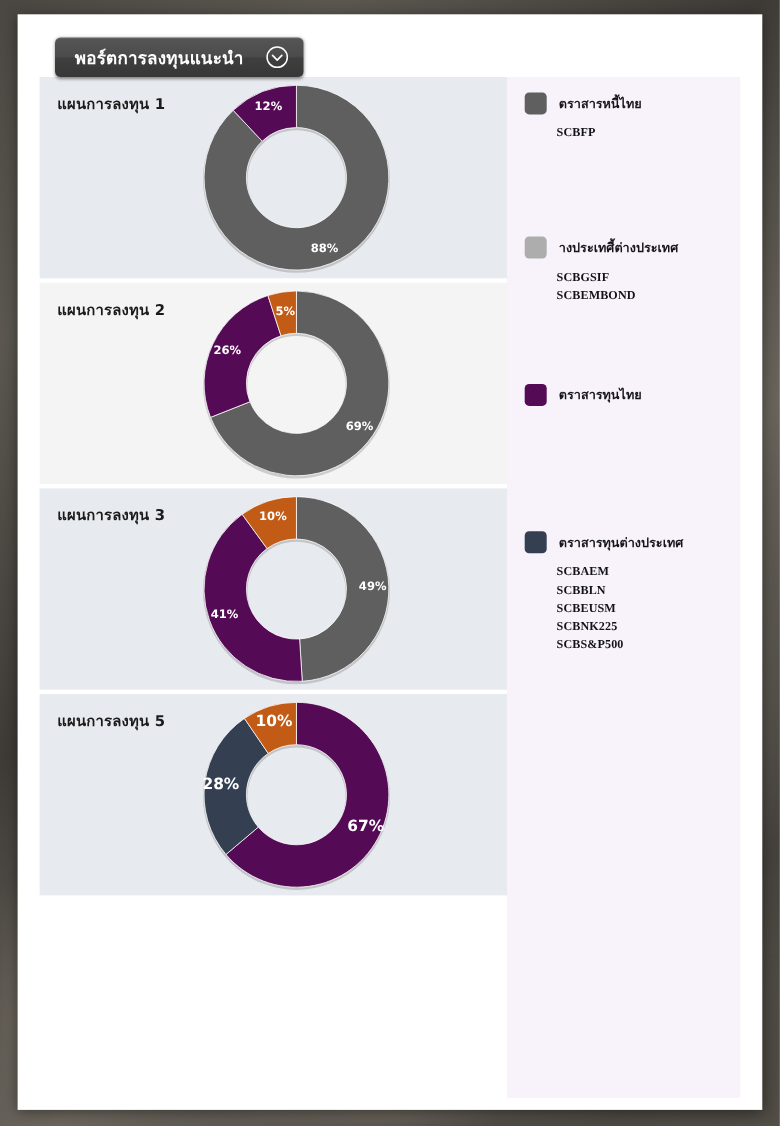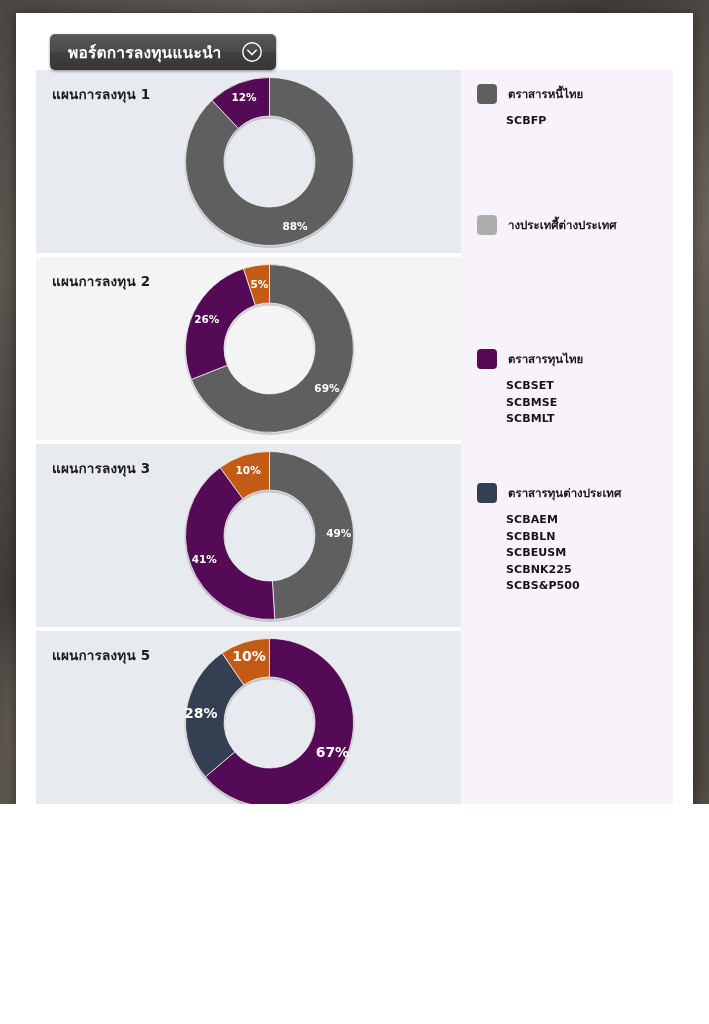--- a/index.html
+++ b/index.html
@@ -7,21 +7,21 @@
   html, body {
     width: 709px;
     height: 1024px;
     overflow: hidden;
     font-family: "DejaVu Sans", "Liberation Sans", sans-serif;
   }
 
   #app {
     position: relative;
     width: 709px;
-    height: 804px;
+    height: 1024px;
     background:
       linear-gradient(135deg, #4a4641 0%, #5b5750 18%, #3e3b37 40%, #6a655d 62%, #45413c 85%, #57534c 100%);
     overflow: hidden;
   }
 
   
   #app::before {
     content: "";
     position: absolute;
     inset: 0;
@@ -241,48 +241,47 @@
                 <path d="M 40.18111512265563 18.095942957456515 A 84 84 0 0 1 87.49999999999991 3.5 L 87.49999999999996 42 A 45.5 45.5 0 0 0 61.868937358105136 49.90613576862228 Z" fill="#c25b15" stroke="#ffffff" stroke-width="0.7"></path>
                 <text x="150.4" y="116.7" class="seg-label big">67%</text>
                 <text x="18.8" y="78.2" class="seg-label big">28%</text>
                 <text x="67.1" y="21.2" class="seg-label big">10%</text>
               </svg>
           </div>
         </div>
 
       </div>
 
-      <div class="legend-col" style="position:relative;">
+      <div class="legend-col" style="position:relative;font-family:Liberation Serif, serif;">
 
         <div class="legend-group" style="left:16px; top:14px;">
           <div class="legend-head">
             <span class="legend-swatch" style="background:#5f5f5f;"></span>
             <span class="legend-label">ตราสารหนี้ไทย</span>
           </div>
           <div class="legend-funds">
             <div class="fund-item">SCBFP</div>
           </div>
         </div>
 
         <div class="legend-group" style="left:16px; top:145px;">
           <div class="legend-head">
             <span class="legend-swatch" style="background:#adadad;"></span>
             <span class="legend-label">างประเทศี้ต่างประเทศ</span>
           </div>
+          <div class="legend-funds">
+            <div class="fund-item">SCBGSIF</div>
+            <div class="fund-item">SCBEMBOND</div>
+          </div>
         </div>
 
         <div class="legend-group" style="left:16px; top:279px;">
           <div class="legend-head">
             <span class="legend-swatch" style="background:#550a55;"></span>
             <span class="legend-label">ตราสารทุนไทย</span>
-          </div>
-          <div class="legend-funds">
-            <div class="fund-item">SCBSET</div>
-            <div class="fund-item">SCBMSE</div>
-            <div class="fund-item">SCBMLT</div>
           </div>
         </div>
 
         <div class="legend-group" style="left:16px; top:413px;">
           <div class="legend-head">
             <span class="legend-swatch" style="background:#343f52;"></span>
             <span class="legend-label">ตราสารทุนต่างประเทศ</span>
           </div>
           <div class="legend-funds">
             <div class="fund-item">SCBAEM</div>

